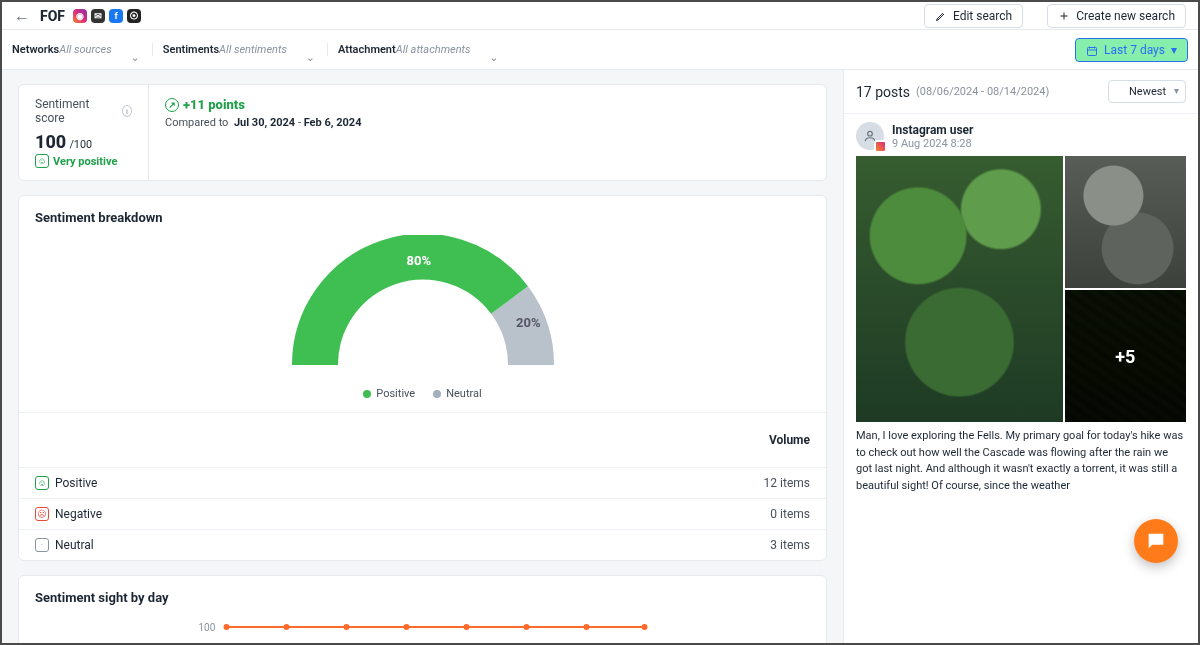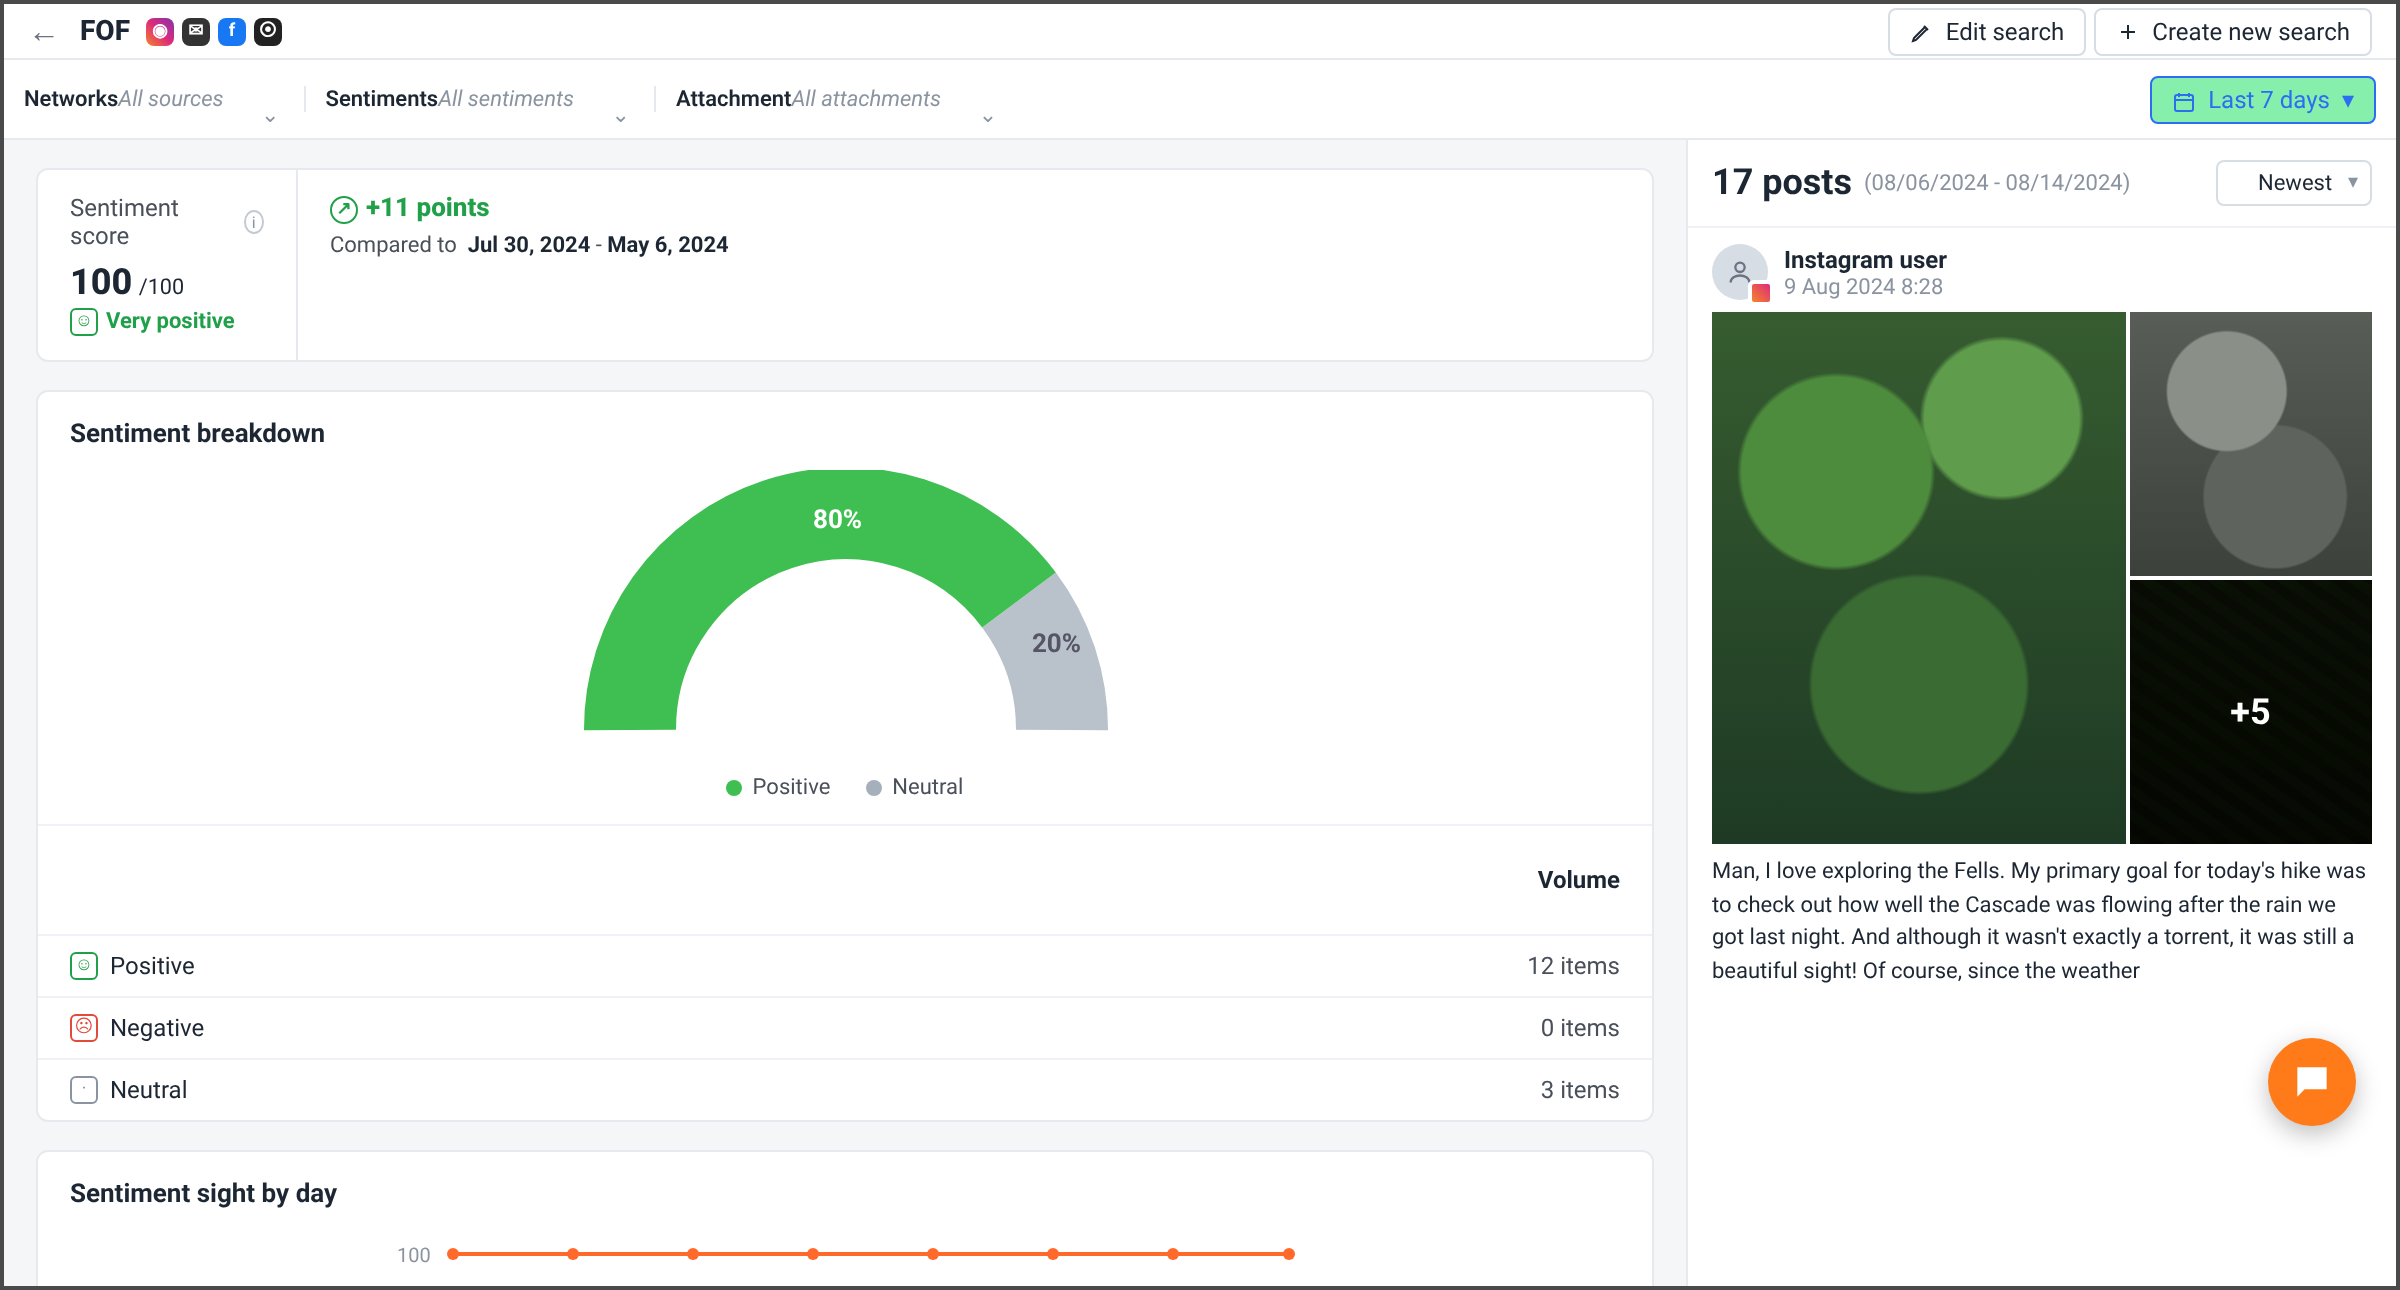--- a/index.html
+++ b/index.html
@@ -8,21 +8,21 @@
   
   .topbar{height:28px;display:flex;align-items:center;padding:0 12px;border-bottom:1px solid #e6e9ee}
   .back{font-size:16px;color:#6b7480;margin-right:10px;cursor:pointer}
   .brand{font-weight:800;font-size:14px;margin-right:8px;color:#1d2733}
   .soc{display:flex;gap:4px}
   .soc span{width:14px;height:14px;border-radius:4px;display:flex;align-items:center;justify-content:center;font-size:9px;color:#fff;font-weight:700}
   .ig{background:linear-gradient(45deg,#f58529,#dd2a7b,#8134af)}
   .ml{background:#333}
   .fb{background:#1877f2}
   .ot{background:#222}
-  .top-actions{margin-left:auto;display:flex;gap:4px}
+  .top-actions{margin-left:auto;display:flex;gap:24px}
   .btn{display:flex;align-items:center;gap:6px;font-size:12px;background:#fff;border:1px solid #d7dde5;border-radius:4px;padding:4px 10px;cursor:pointer;color:#1d2733}
   .btn svg{stroke:#1d2733}
   
   .filters{height:40px;display:flex;align-items:center;padding:0 10px;border-bottom:1px solid #e6e9ee;gap:10px}
   .fcell{display:flex;flex-direction:row;font-size:11px;border-right:1px solid #e6e9ee;padding-right:40px;position:relative;min-width:110px}
   .fcell:last-of-type{border-right:none}
   .flabel{font-weight:600;color:#1d2733}
   .fval{color:#8a93a0;font-style:italic}
   .fchev{position:absolute;right:12px;top:8px;color:#8a93a0}
   .period-btn{margin-left:auto;border:1px solid #2b6ef2;color:#2b6ef2;background:#86efac;border-radius:4px;font-size:12px;padding:4px 10px;display:flex;align-items:flex-end;gap:6px;cursor:pointer}
@@ -59,21 +59,21 @@
   .sq.pos{border:1.5px solid #1fa049;color:#1fa049}
   .sq.neg{border:1.5px solid #e24b3b;color:#e24b3b}
   .sq.neu{border:1.5px solid #8a93a0;color:#8a93a0}
   
   .lchart{padding:4px 16px 10px}
   .lchart svg{width:100%;height:180px}
   .ytick{font-size:10px;fill:#8a93a0}
   
   .right-pane{width:355px;border-left:1px solid #e6e9ee;background:#fff;display:flex;flex-direction:column;overflow:hidden}
   .rhead{padding:10px 12px;display:flex;align-items:center;gap:6px;border-bottom:1px solid #eef1f5}
-  .pcount{font-weight:700;font-size:18px}
+  .pcount{font-weight:400;font-size:14px}
   .prange{font-size:11px;color:#8a93a0}
   .sort{margin-left:auto;border:1px solid #d7dde5;border-radius:4px;padding:4px 18px 4px 20px;font-size:11px;position:relative;min-width:78px}
   .sort::after{content:"▾";position:absolute;right:6px;top:4px;color:#8a93a0;font-size:10px}
   .post{padding:8px 12px;overflow:auto;flex:1}
   .puser{display:flex;align-items:center;gap:8px;margin-bottom:6px}
   .avatar{width:28px;height:28px;border-radius:50%;background:#d7dde5;display:flex;align-items:center;justify-content:center;position:relative}
   .avatar svg{stroke:#6b7480}
   .avatar .net{position:absolute;right:-3px;bottom:-3px;width:13px;height:13px;border-radius:3px;background:linear-gradient(45deg,#f58529,#dd2a7b);border:2px solid #fff}
   .uname{font-weight:700;font-size:12px}
   .udate{font-size:11px;color:#8a93a0}
@@ -172,21 +172,21 @@
             </span>
           </div>
         </div>
         <div class="score-right">
           <div class="delta">
             <span style="border:1.5px solid #1fa049;border-radius:50%;width:14px;height:14px;display:inline-flex;align-items:center;justify-content:center;font-size:9px">↗</span>
             <span>+11 points</span>
           </div>
           <div class="compared">
             <span>Compared to</span>&nbsp;
-            <b>Jul 30, 2024</b>&nbsp;<span>-</span>&nbsp;<b>May 6, 2024</b>
+            <b>Jul 30, 2024</b>&nbsp;<span>-</span>&nbsp;<b>Feb 6, 2024</b>
           </div>
         </div>
       </div>
 
       <div class="card">
         <div class="section-title">Sentiment breakdown</div>
         <div class="gauge-wrap">
           <div class="gauge">
             <svg viewBox="0 0 280 150">
 

